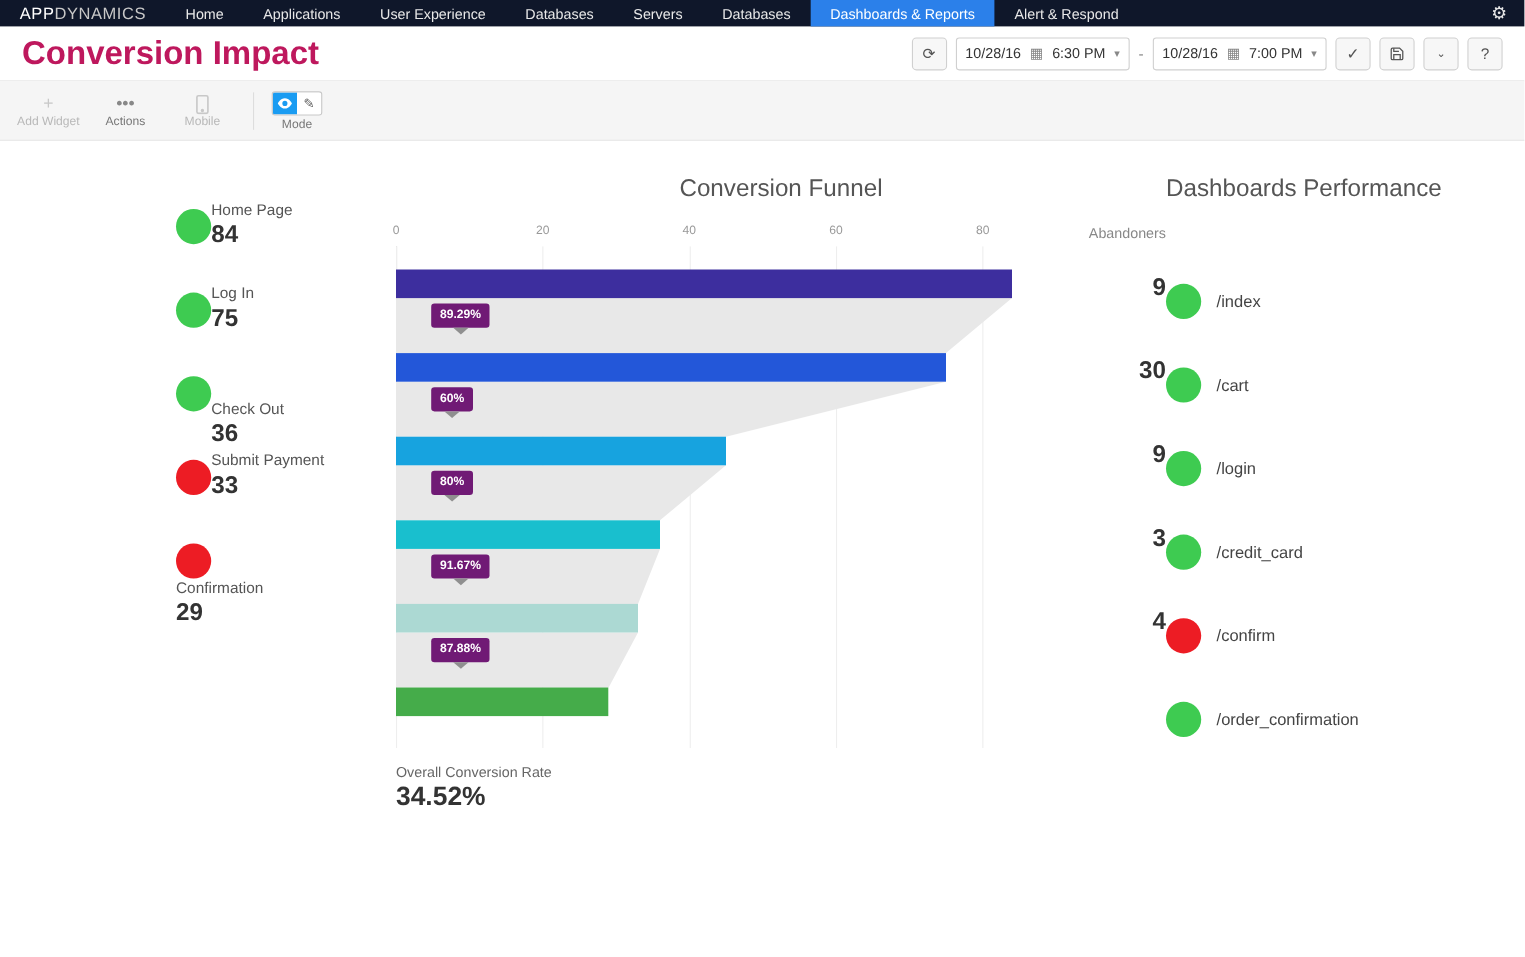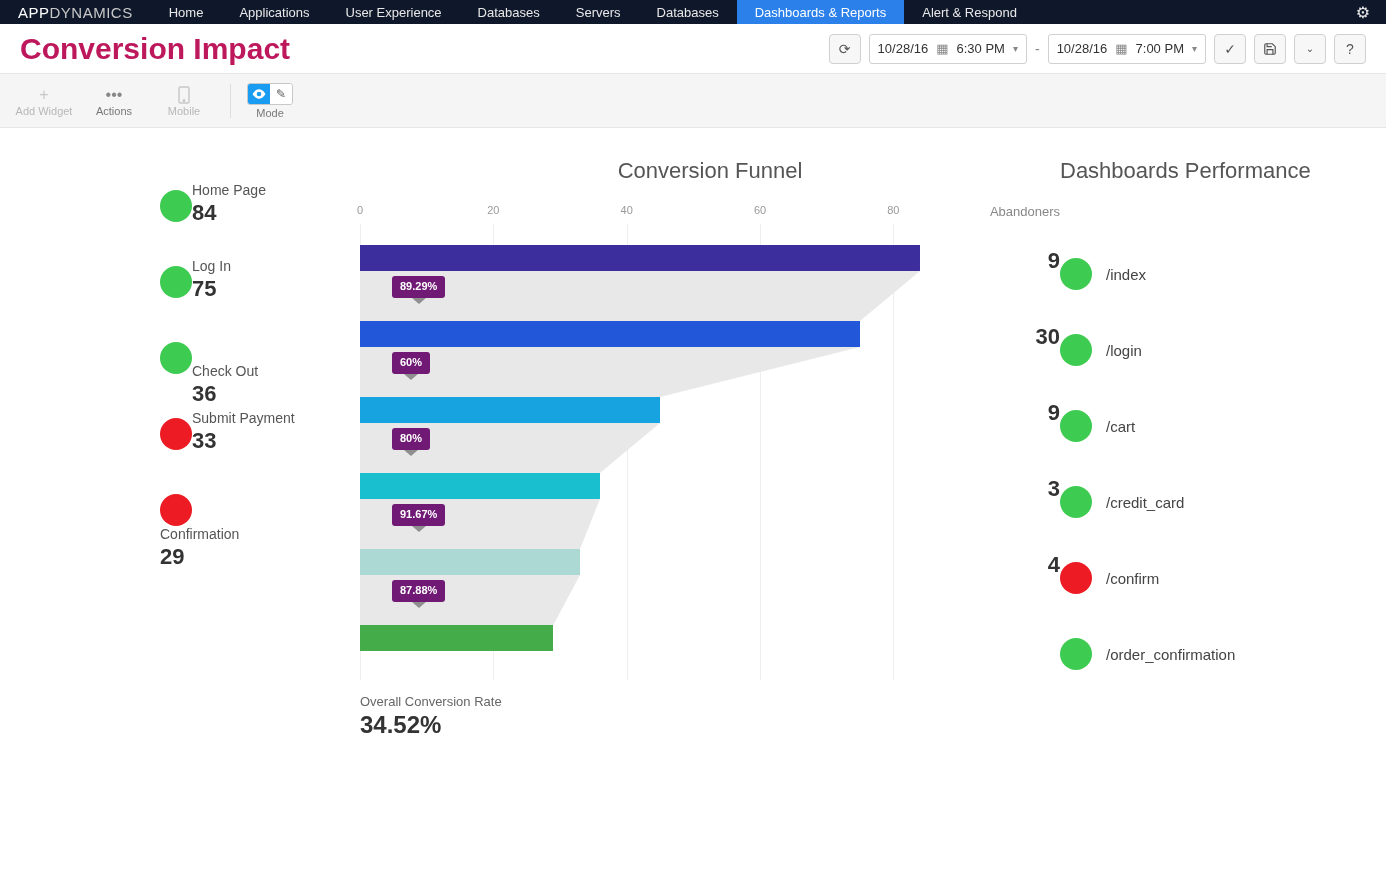--- a/index.html
+++ b/index.html
@@ -287,25 +287,25 @@
 
     <div>
       <div class="sec-title ap-title">Dashboards Performance</div>
       <div class="ap-list" id="ap-list">
           <div class="ap-row">
             <div class="dot green"></div>
             <div class="path">/index</div>
           </div>
           <div class="ap-row">
             <div class="dot green"></div>
+            <div class="path">/cart</div>
+          </div>
+          <div class="ap-row">
+            <div class="dot green"></div>
             <div class="path">/login</div>
-          </div>
-          <div class="ap-row">
-            <div class="dot green"></div>
-            <div class="path">/cart</div>
           </div>
           <div class="ap-row">
             <div class="dot green"></div>
             <div class="path">/credit_card</div>
           </div>
           <div class="ap-row">
             <div class="dot red"></div>
             <div class="path">/confirm</div>
           </div>
           <div class="ap-row">

